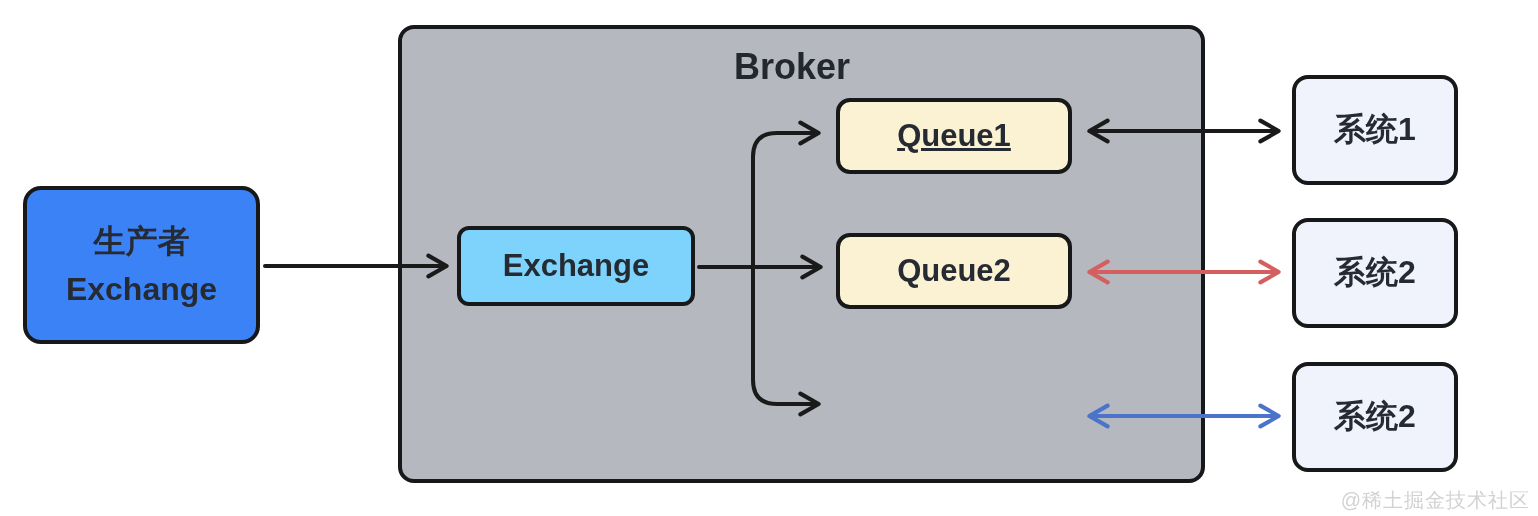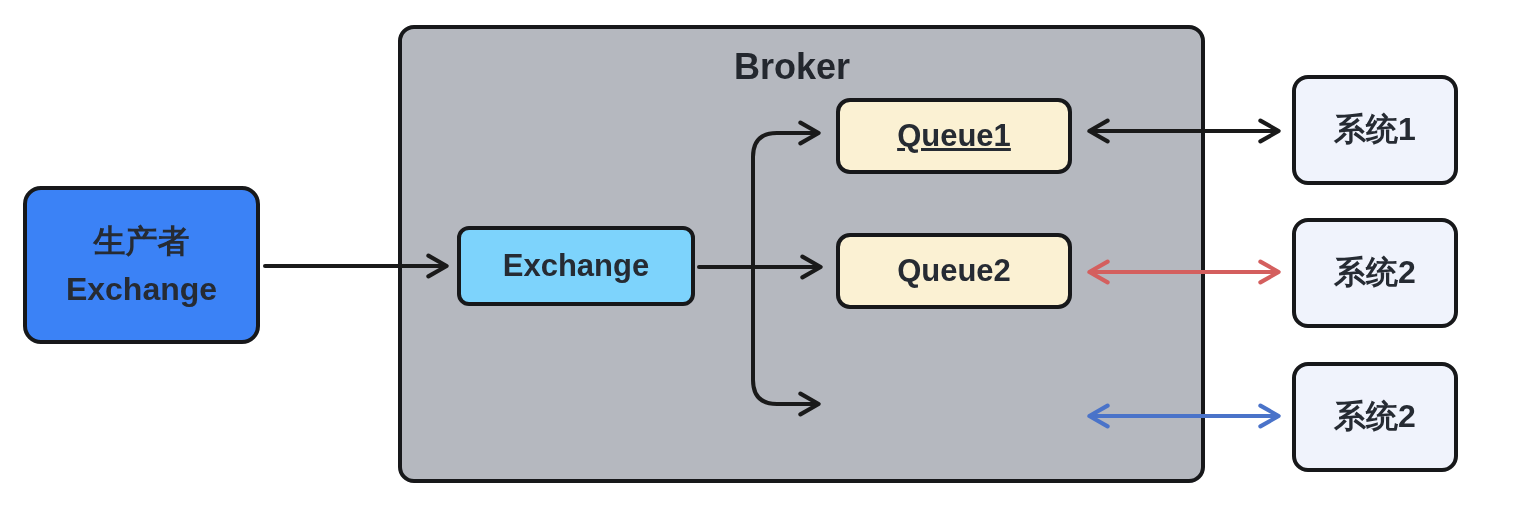--- a/index.html
+++ b/index.html
@@ -141,13 +141,14 @@
   <div class="node system system-1">
     <span>系统1</span>
   </div>
   <div class="node system system-2">
     <span>系统2</span>
   </div>
   <div class="node system system-3">
     <span>系统2</span>
   </div>
 
+  <div class="watermark">@稀土掘金技术社区</div>
 </div>
 
 </body></html>

